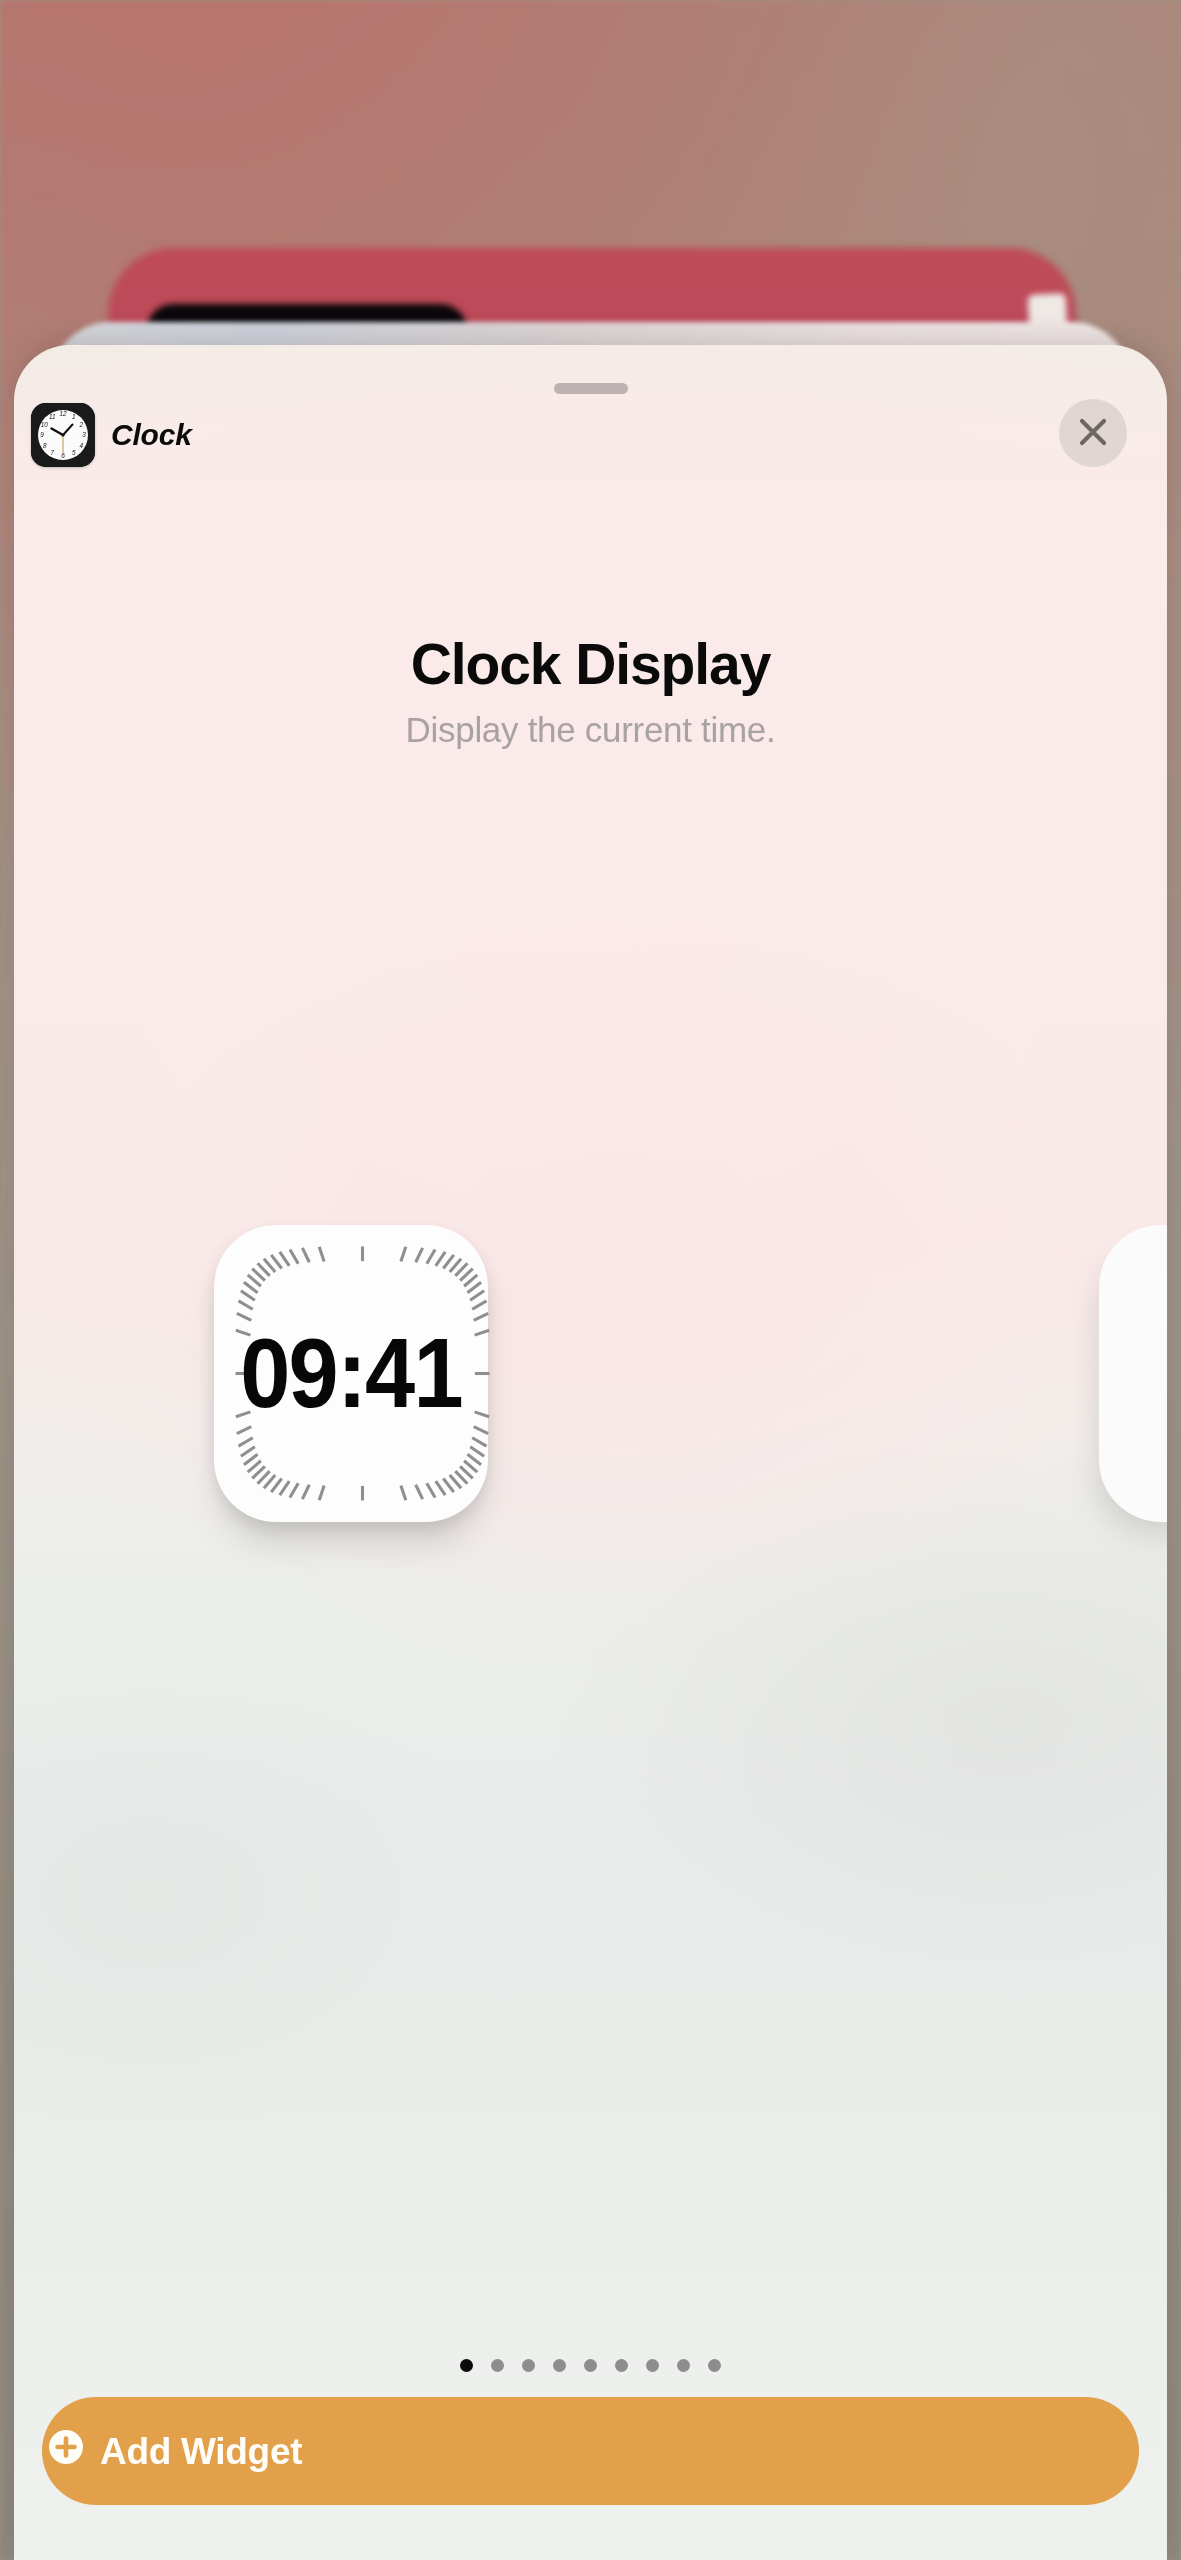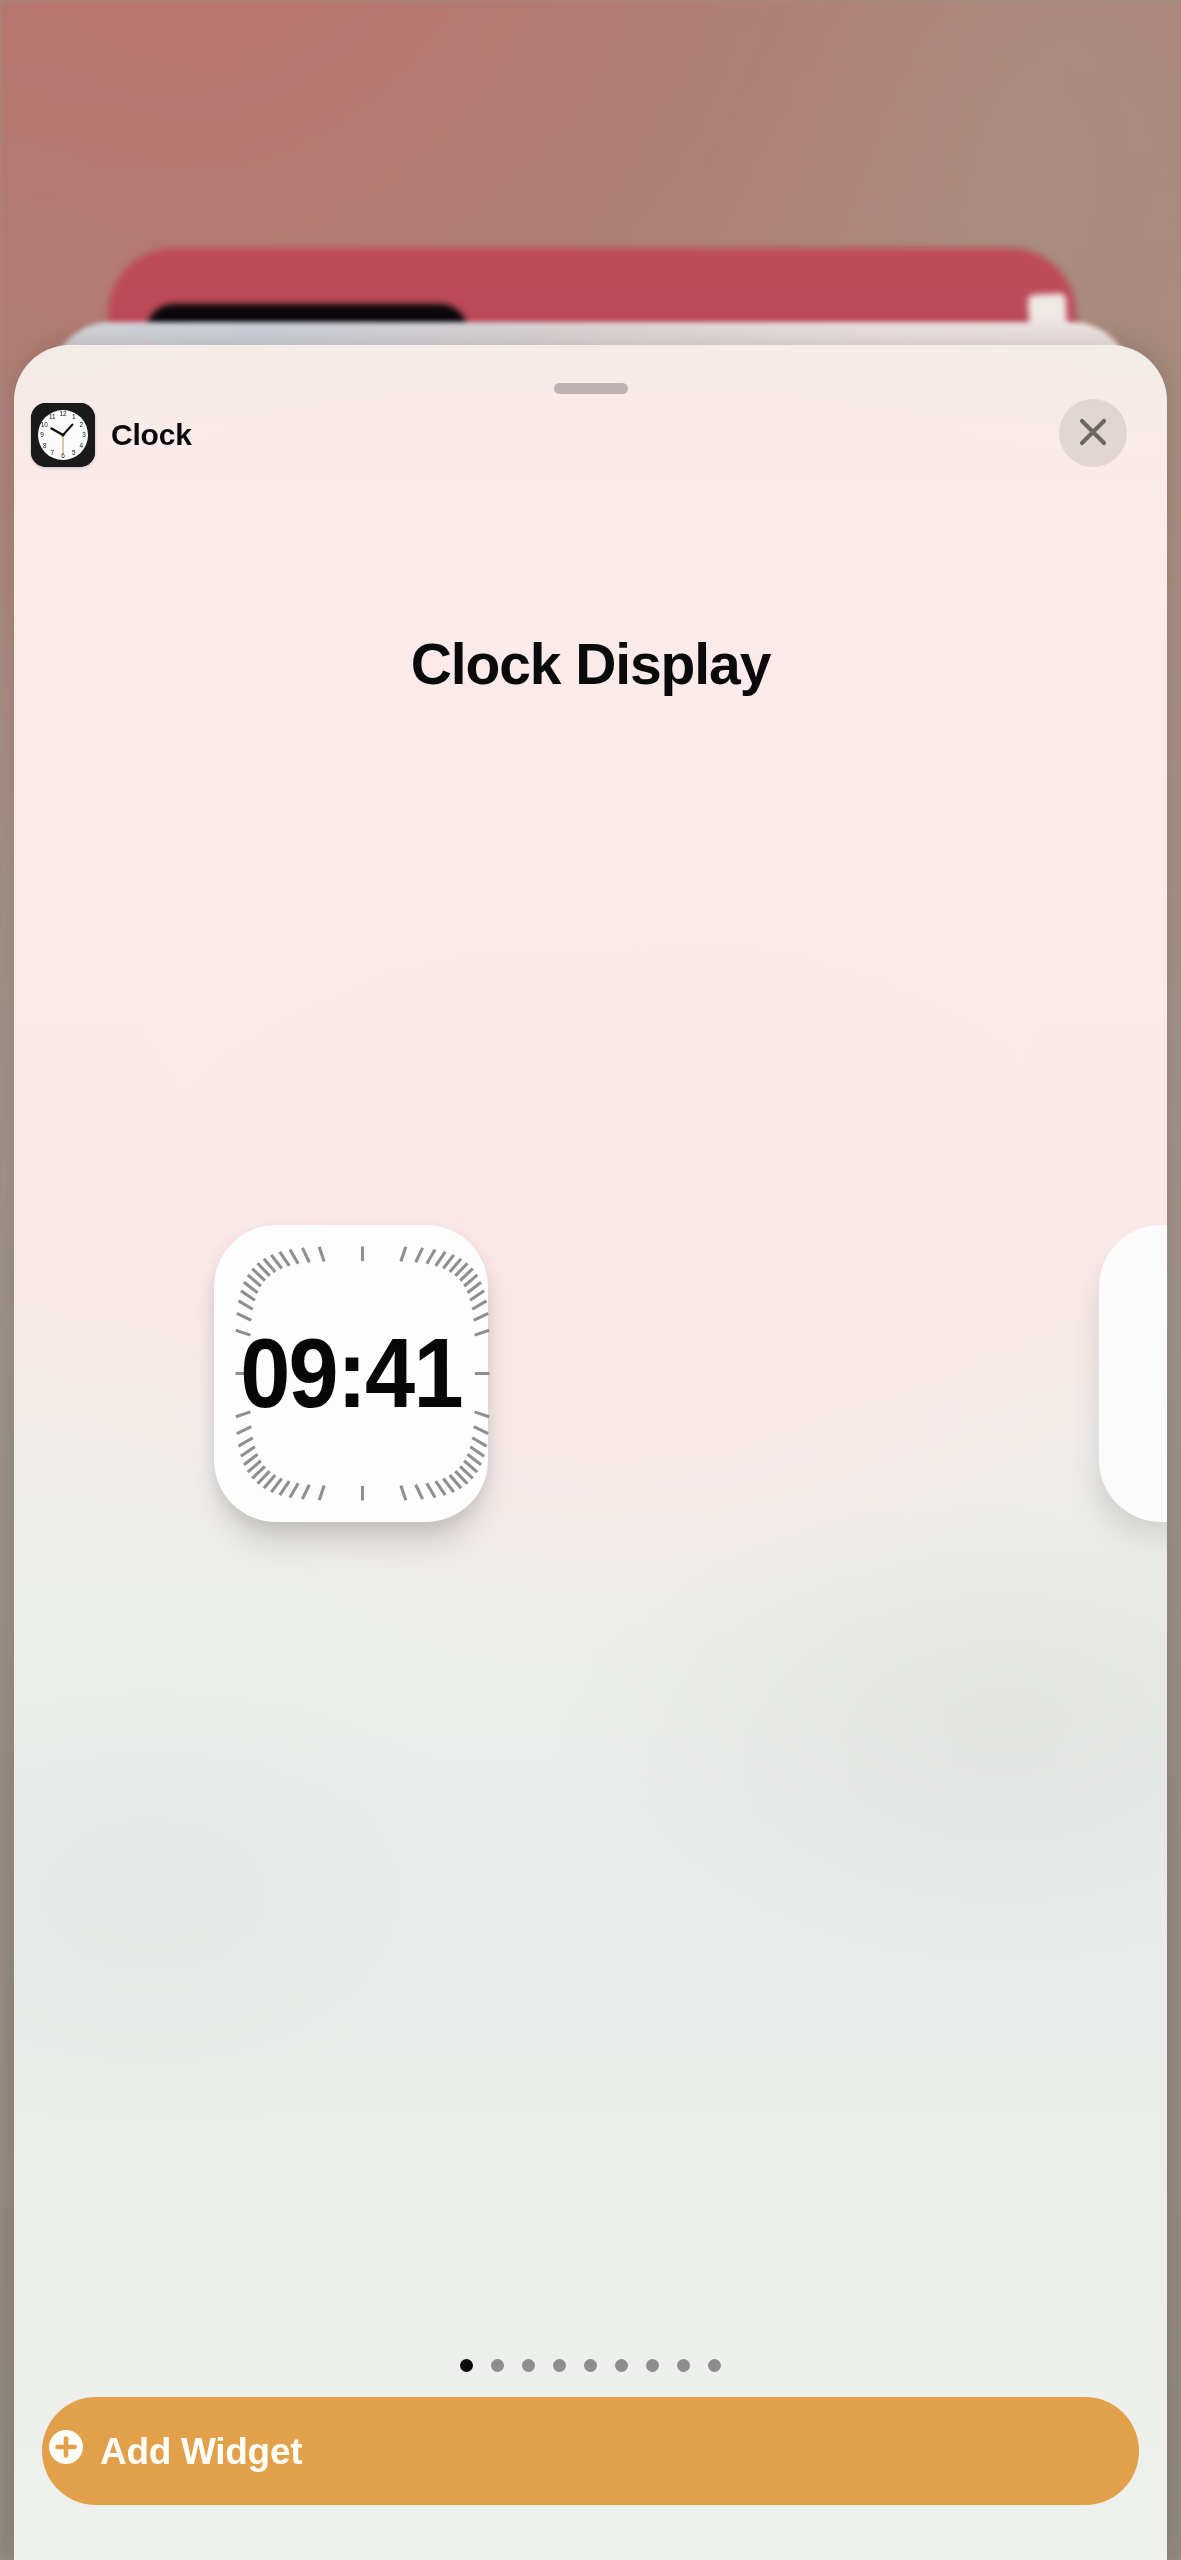--- a/index.html
+++ b/index.html
@@ -133,20 +133,21 @@
     width: 100%;
     height: 110px;
   }
   .app-chip {
     position: absolute;
     left: 17px;
     top: 8px;
     display: flex;
     align-items: center;
     gap: 16px;
+    font-style: italic;
   }
   .app-icon {
     width: 64px;
     height: 64px;
     border-radius: 15px;
     background: #191919;
     display: block;
     box-shadow: 0 1px 3px rgba(0,0,0,0.22);
   }
   .app-label {
@@ -340,20 +341,21 @@
         <span>
           <svg width="32" height="32" viewBox="0 0 32 32">
             <path d="M5 5 L27 27 M27 5 L5 27" stroke="#6d6663" stroke-width="4.2" stroke-linecap="round"></path>
           </svg>
         </span>
       </button>
     </div>
 
     <div class="title-block">
       <h1 class="widget-title">Clock Display</h1>
+      <p class="widget-subtitle">Display the current time.</p>
     </div>
 
     <div class="carousel">
 
       <div class="widget-card">
         <svg width="297" height="297" viewBox="0 0 297 297" aria-hidden="true">
           <g id="ticks" stroke="#8f8f8f" stroke-width="3.1" stroke-linecap="butt">
               <line x1="148.50" y1="21.50" x2="148.50" y2="36.11"></line>
               <line x1="191.83" y1="21.83" x2="186.85" y2="36.40"></line>
               <line x1="208.62" y1="22.83" x2="201.70" y2="37.28"></line>

